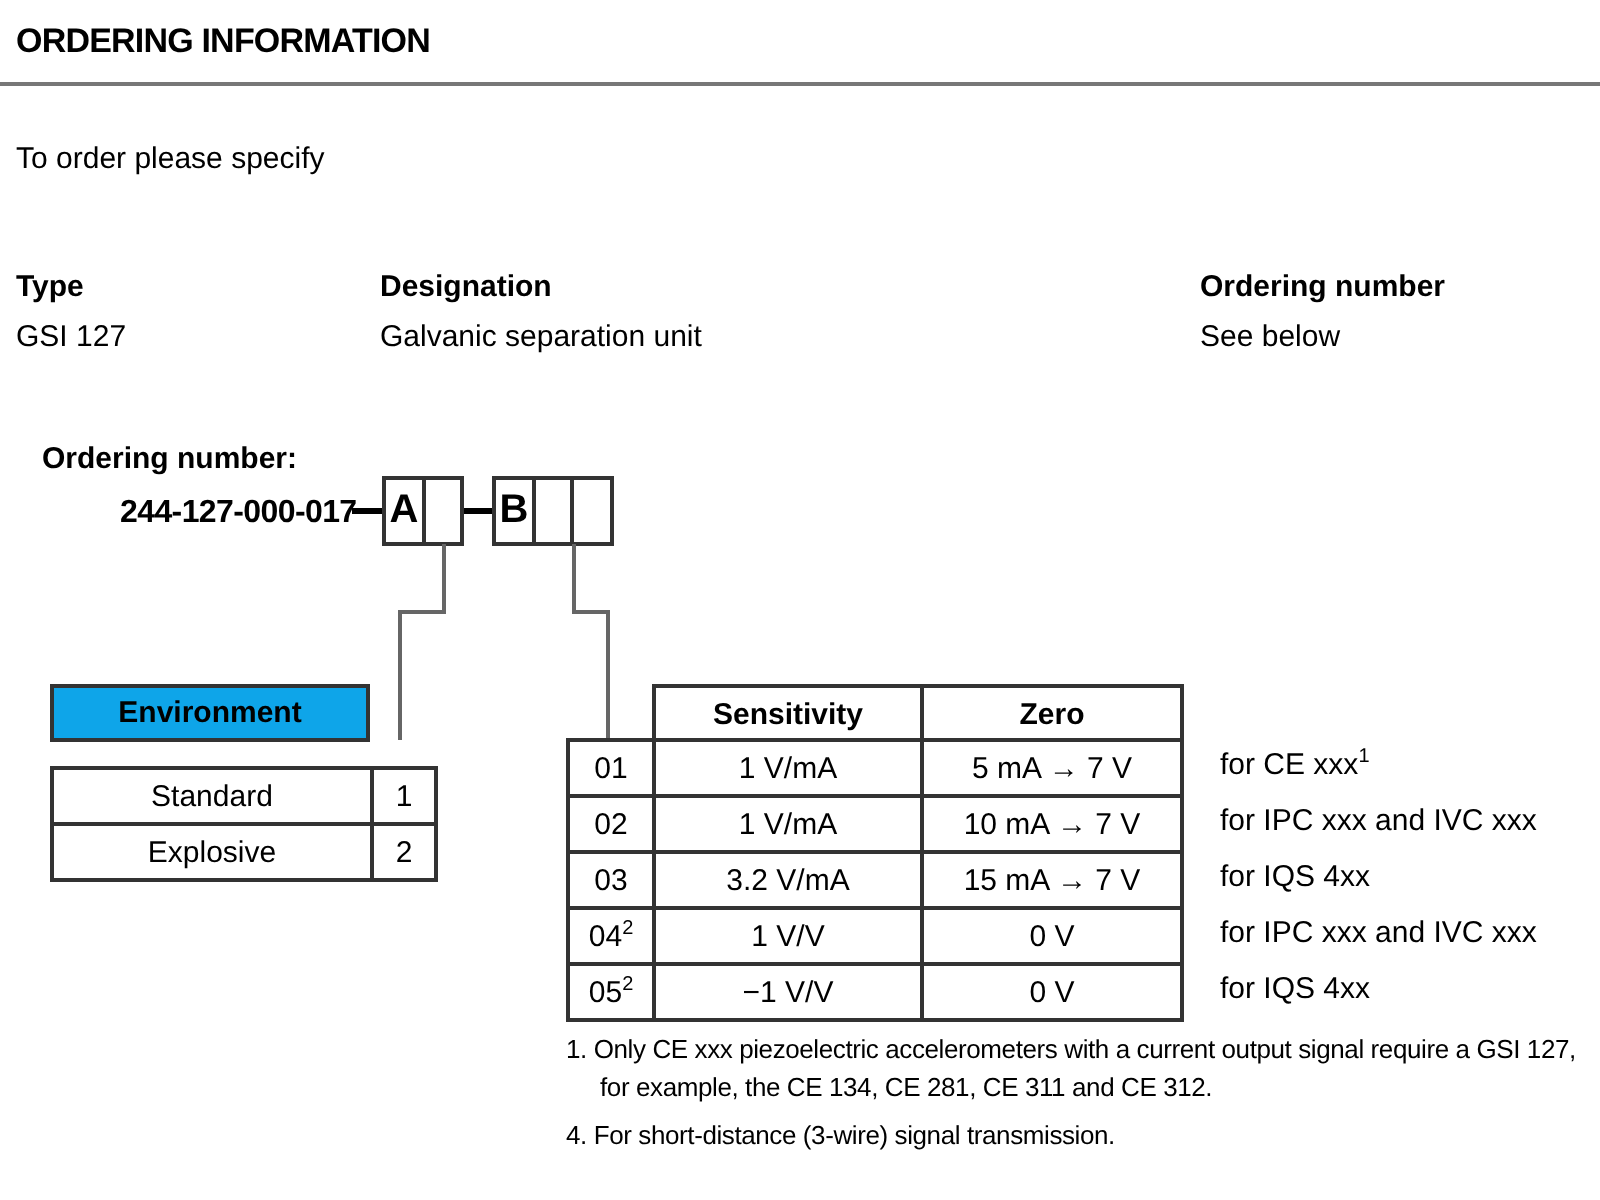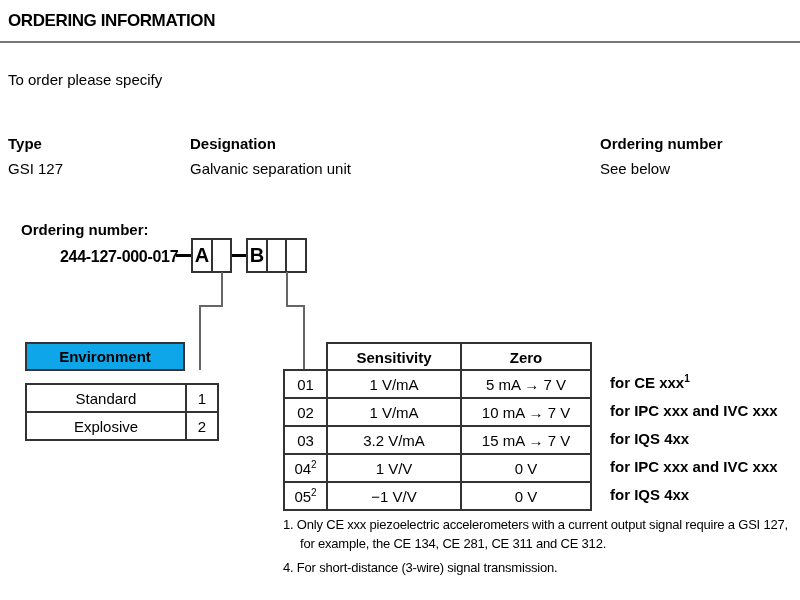--- a/index.html
+++ b/index.html
@@ -30,21 +30,21 @@
   .hdrbox { position:absolute; border:2px solid #333; box-sizing:border-box; display:flex; align-items:center; justify-content:center;
             font-size:15px; font-weight:bold; background:#0ea5e9; }
   table.tbl { position:absolute; border-collapse:collapse; background:#fff; }
   table.tbl td { border:2px solid #333; padding:0; text-align:center; vertical-align:middle;
                  font-size:15px; height:28px; box-sizing:border-box; }
   .hdr2 { position:absolute; border-collapse:collapse; background:#fff; }
   .hdr2 td { border:2px solid #333; padding:0; text-align:center; vertical-align:middle;
              font-size:15px; font-weight:bold; height:28px; box-sizing:border-box; }
 
   .sup { font-size:10px; vertical-align:super; line-height:0; }
-  .side-label { position:absolute; left:610px; font-size:15px; line-height:18px; white-space:nowrap;font-weight:bold; }
+  .side-label { position:absolute; left:610px; font-size:15px; line-height:18px; white-space:nowrap; }
   .footnote-line { position:absolute; font-size:13px; letter-spacing:-0.2px; line-height:16px; white-space:nowrap; }
 </style>
 </head>
 <body>
 
 <div class="page">
 
   <div class="title">ORDERING INFORMATION</div>
   <div class="rule"></div>
   <div class="intro">To order please specify</div>

